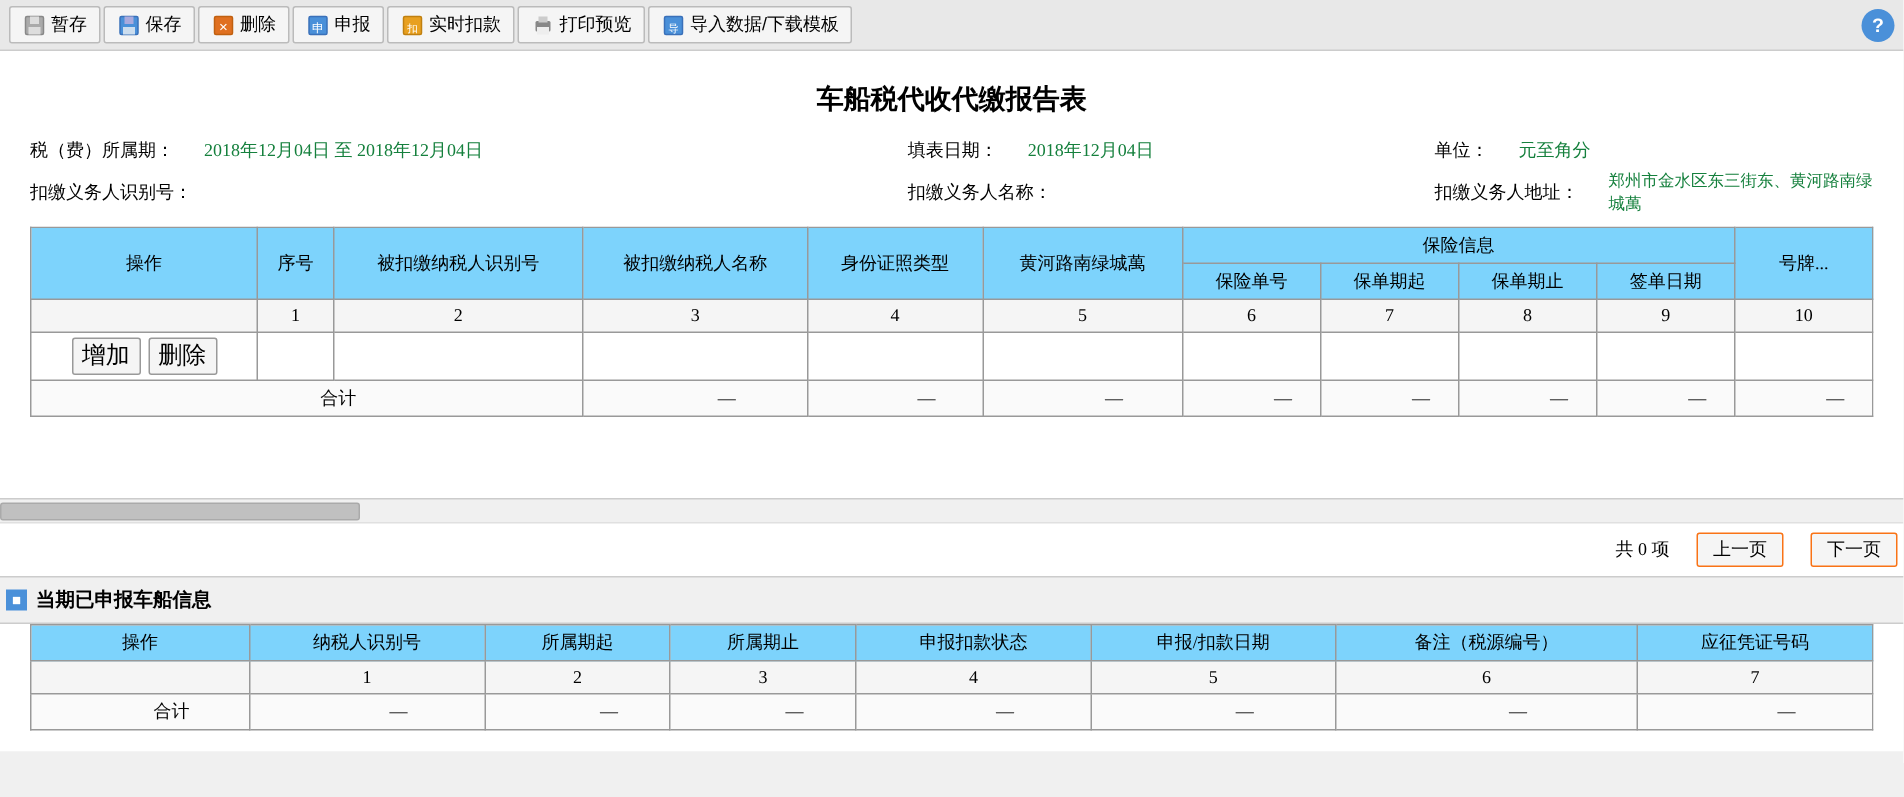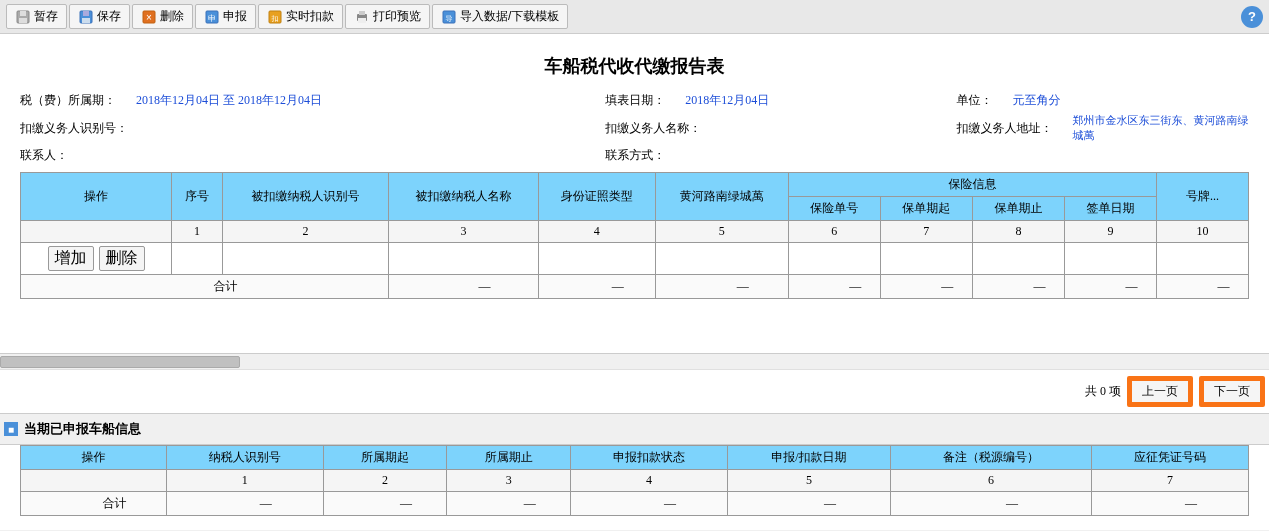--- a/index.html
+++ b/index.html
@@ -71,21 +71,21 @@
       display: flex;
       margin-bottom: 4px;
     }
     .info-cell {
       display: flex;
       align-items: center;
       gap: 20px;
       flex: 1;
     }
     .info-label { white-space: nowrap; }
-    .info-value { color: #1d4ed8; }
+    .info-value { color: #15803d; }
 
     
     .data-table {
       width: 100%;
       border-collapse: collapse;
       font-size: 12px;
       margin-bottom: 4px;
     }
     .data-table th, .data-table td {
       border: 1px solid #999;
@@ -118,25 +118,26 @@
       justify-content: flex-end;
       align-items: center;
       gap: 6px;
       padding: 6px 4px;
       background: white;
       border-top: 1px solid #e0e0e0;
     }
     .page-info { font-size: 12px; text-align: right; }
     .page-btn {
       padding: 2px 10px;
-      border: 5px solid #f97316;
+      border: 1px solid #f97316;
       background: #f5f5f5;
       cursor: pointer;
       font-size: 12px;
       border-radius: 2px;
+      margin-left: 12px;
     }
 
     
     .section-header {
       display: flex;
       align-items: center;
       gap: 6px;
       padding: 6px 4px;
       background: #f0f0f0;
       border-top: 1px solid #ccc;
@@ -289,31 +290,20 @@
         <span class="info-value"></span>
       </div>
       <div class="info-cell" style="flex:1.2;">
         <span class="info-label">扣缴义务人名称：</span>
         <span class="info-value"></span>
       </div>
       <div class="info-cell" style="flex:1;">
         <span class="info-label">扣缴义务人地址：</span>
         <span class="info-value" style="font-size:11px;">郑州市金水区东三街东、黄河路南绿城萬</span>
       </div>
-    </div>
-    <div class="info-row">
-      <div class="info-cell" style="flex:2;">
-        <span class="info-label">联系人：</span>
-        <span class="info-value"></span>
-      </div>
-      <div class="info-cell" style="flex:1.2;">
-        <span class="info-label">联系方式：</span>
-        <span class="info-value"></span>
-      </div>
-      <div class="info-cell" style="flex:1;"></div>
     </div>
   </div>
 
   <div class="table-wrapper">
     <table class="data-table">
       <thead>
         <tr>
           <th rowspan="2">操作</th>
           <th rowspan="2">序号</th>
           <th rowspan="2">被扣缴纳税人识别号</th>

